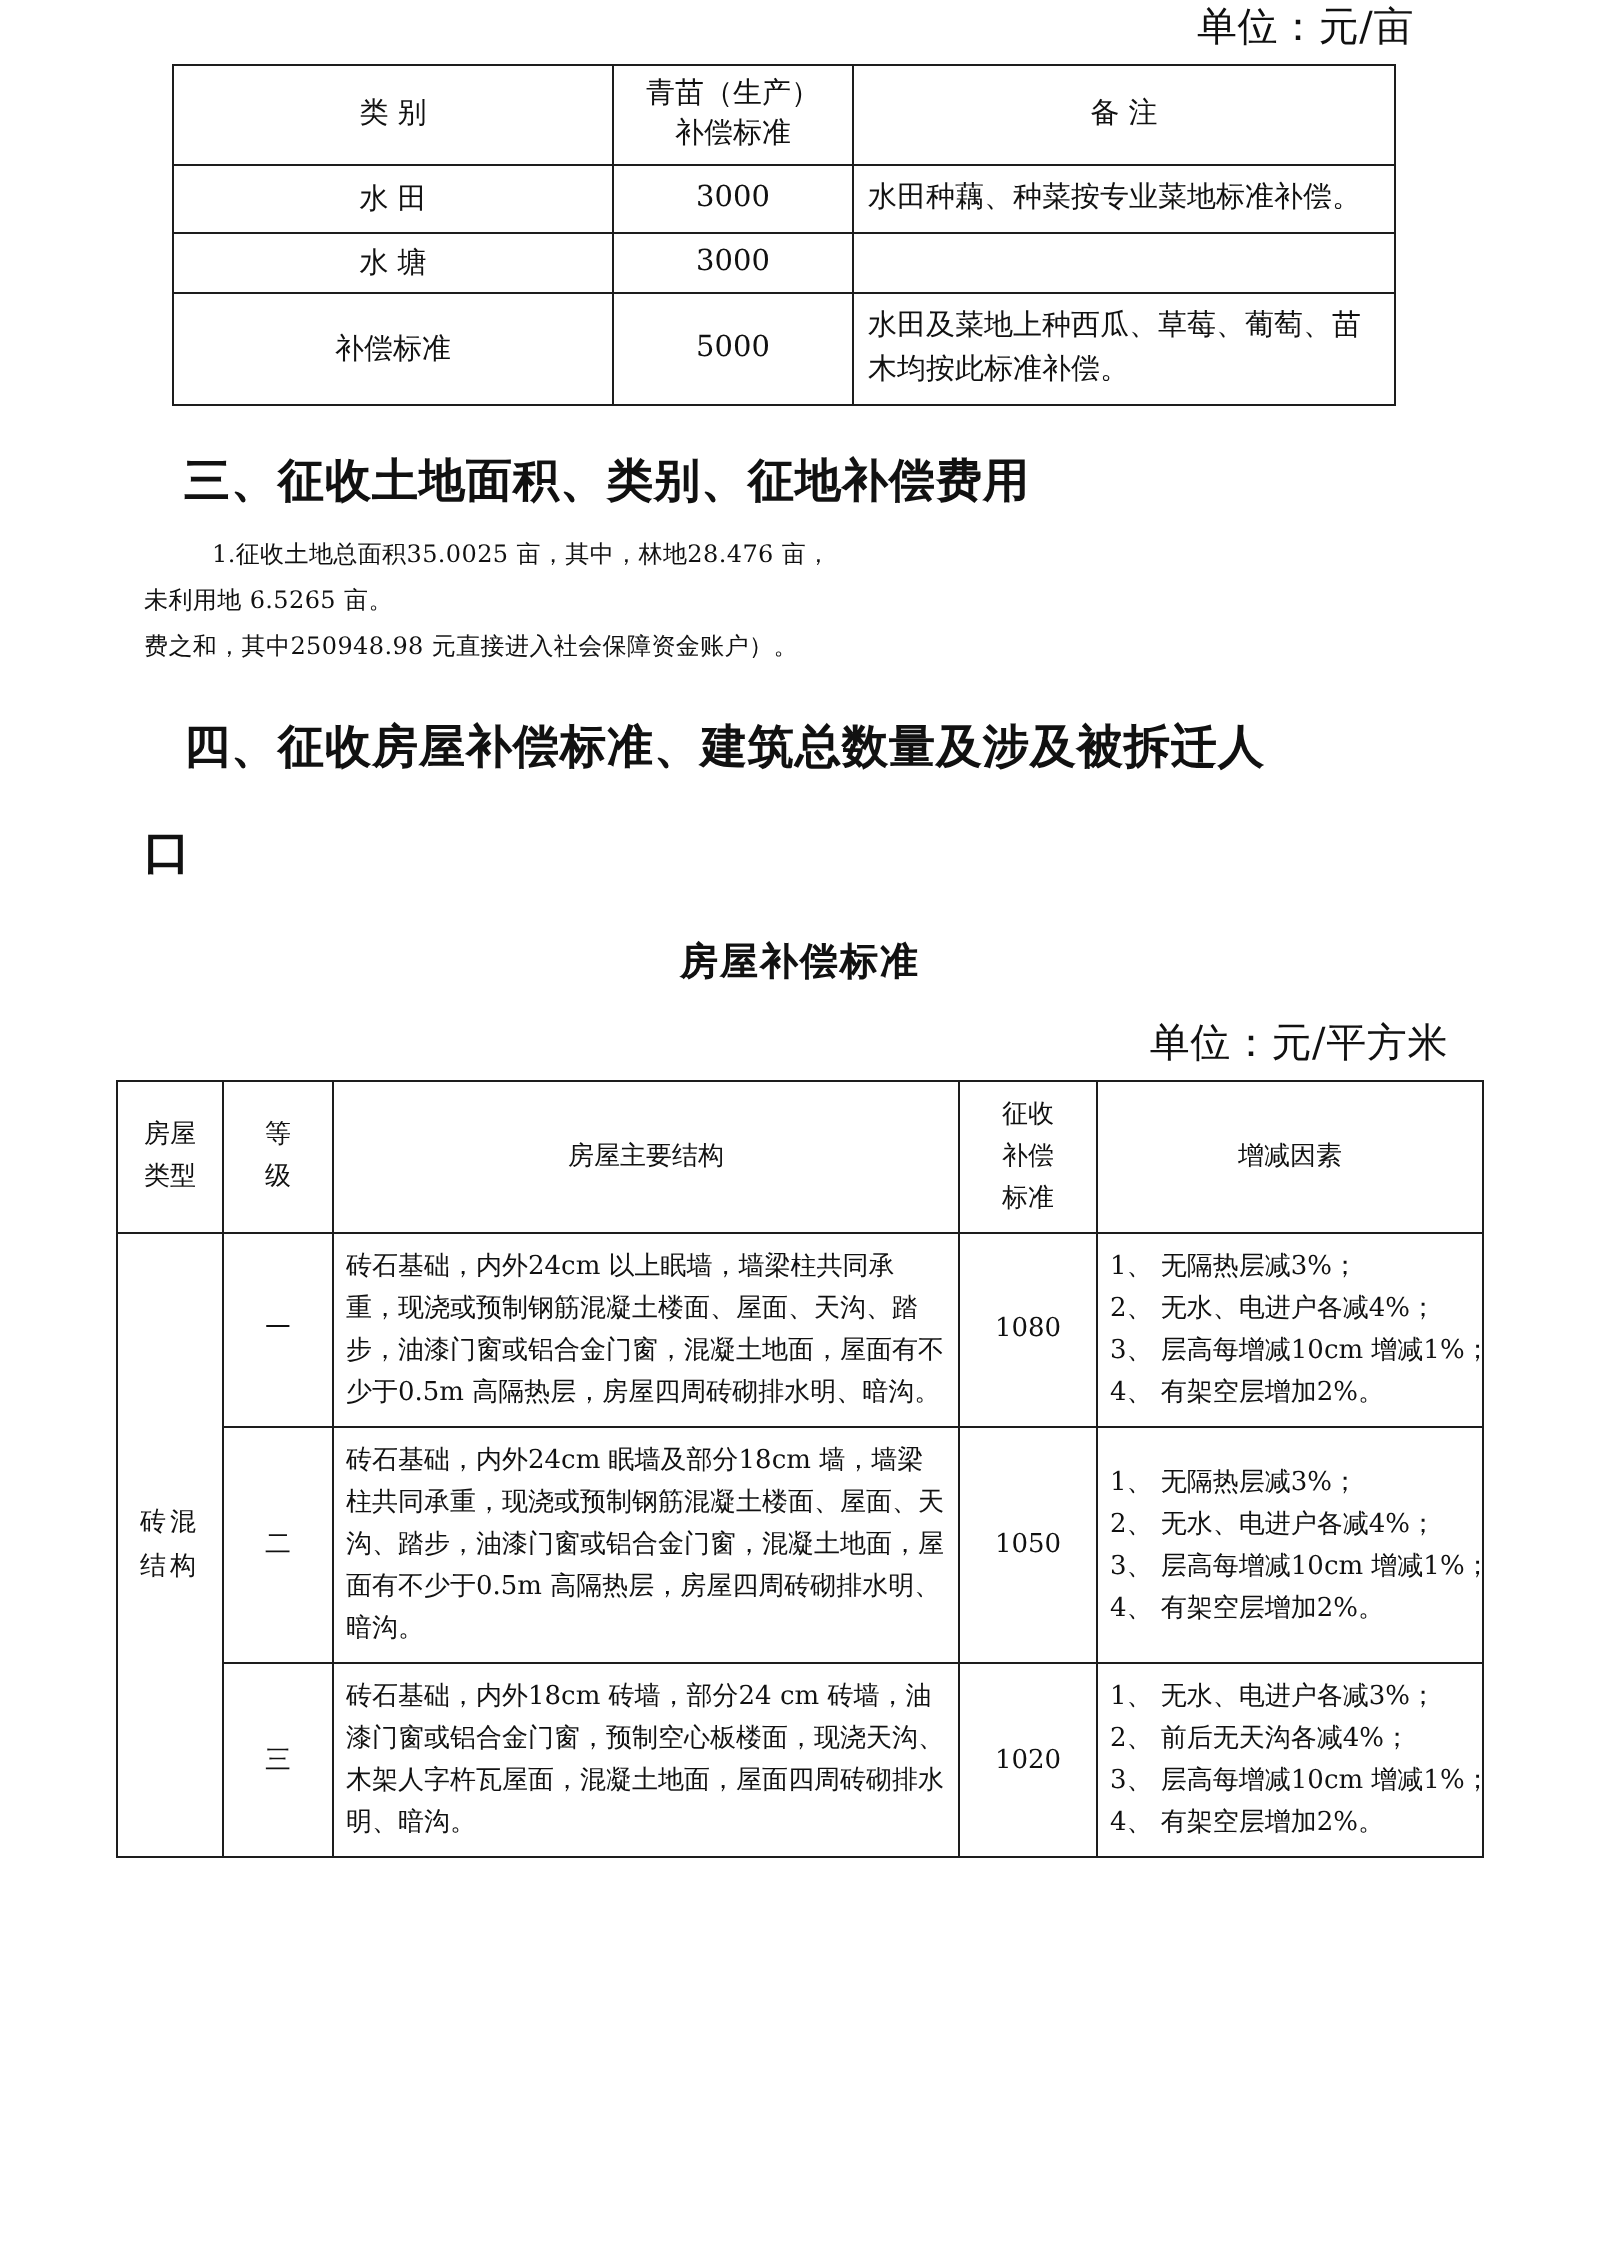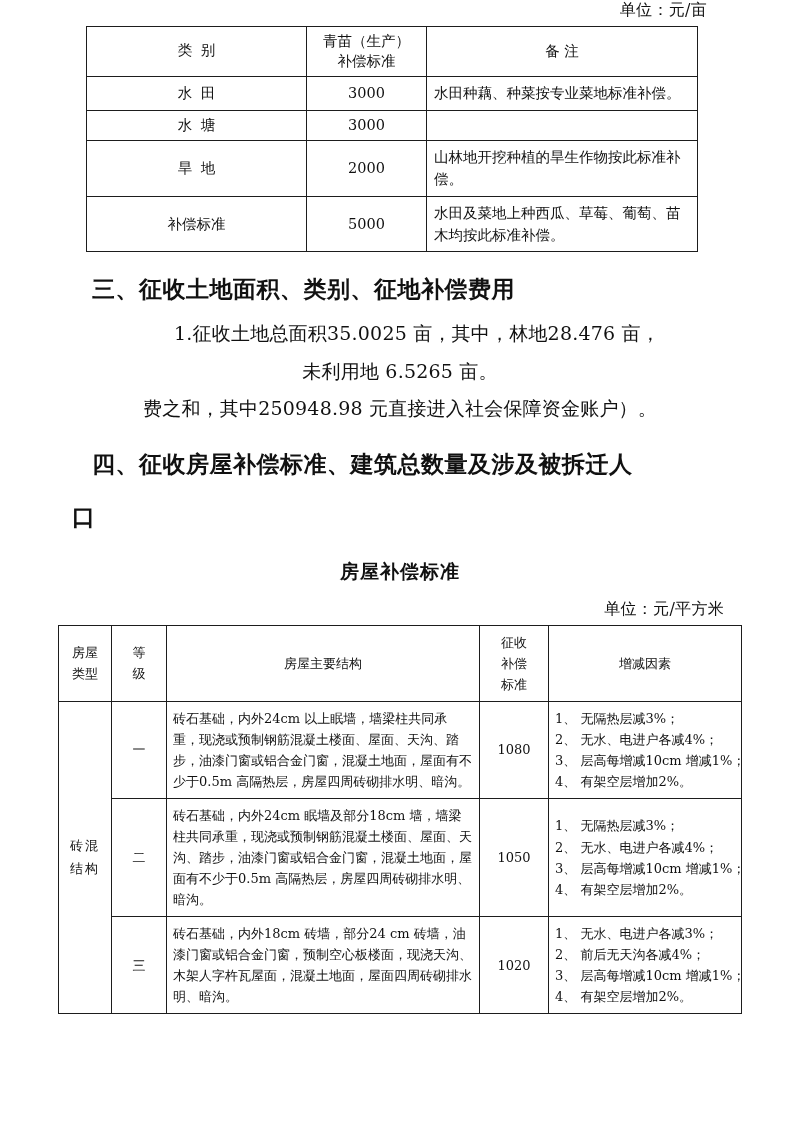--- a/index.html
+++ b/index.html
@@ -19,21 +19,21 @@
     position: relative;
     width: 800px;
     height: 1130px;
     box-sizing: border-box;
     padding: 0 58px;
   }
 
   
   .unit-line {
     text-align: right;
-    font-size: 16px;
+    font-size: 20px;
     font-family: "DejaVu Serif", "Liberation Serif", serif;
     margin: 0 35px 5px 0;
     letter-spacing: 0.3px;
   }
   .unit-line.wide { margin-right: 18px; }
 
   
   table {
     border-collapse: collapse;
     width: 100%;
@@ -42,41 +42,40 @@
   table.land {
     width: 612px;
     margin: 0 auto 0 28px;
   }
   table.land td {
     border: 1px solid #1d1d1d;
     font-size: 14.5px;
     padding: 5px 7px;
     vertical-align: middle;
   }
-  .c-cat   { width: 205px; text-align: center; font-family: Liberation Mono, monospace; }
+  .c-cat   { width: 205px; text-align: center; }
   .c-std   { width: 105px; text-align: center; }
   .c-note  { text-align: left; line-height: 1.55; }
   .hdr     { text-align: center; line-height: 1.35; }
 
   
   .sec-head {
     font-size: 23px;
     font-weight: bold;
     font-family: "DejaVu Sans", "Liberation Sans", sans-serif;
     margin: 22px 0 10px 34px;
     letter-spacing: 0.5px;
   }
   .para {
-    font-size: 19px;
+    font-size: 12px;
     font-family: "DejaVu Serif", "Liberation Serif", serif;
     line-height: 1.95;
     margin: 0 14px 0 14px;
     text-indent: 34px;
     letter-spacing: 0.2px;
-    text-align: center;
   }
   .para.cont { text-indent: 0; }
   .sec-head.cont { text-indent: 0; margin-left: 14px; }
 
   .title-center {
     text-align: center;
     font-size: 19px;
     font-weight: bold;
     font-family: "DejaVu Sans", "Liberation Sans", sans-serif;
     margin: 26px 0 14px 0;
@@ -129,25 +128,20 @@
       </tr>
       <tr>
         <td class="c-cat">水  田</td>
         <td class="c-std">3000</td>
         <td class="c-note">水田种藕、种菜按专业菜地标准补偿。</td>
       </tr>
       <tr>
         <td class="c-cat">水  塘</td>
         <td class="c-std">3000</td>
         <td class="c-note"></td>
-      </tr>
-      <tr>
-        <td class="c-cat">旱  地</td>
-        <td class="c-std">2000</td>
-        <td class="c-note">山林地开挖种植的旱生作物按此标准补偿。</td>
       </tr>
       <tr>
         <td class="c-cat">补偿标准</td>
         <td class="c-std">5000</td>
         <td class="c-note">水田及菜地上种西瓜、草莓、葡萄、苗木均按此标准补偿。</td>
       </tr>
     </tbody>
   </table>
 
   <div class="sec-head">三、征收土地面积、类别、征地补偿费用</div>

